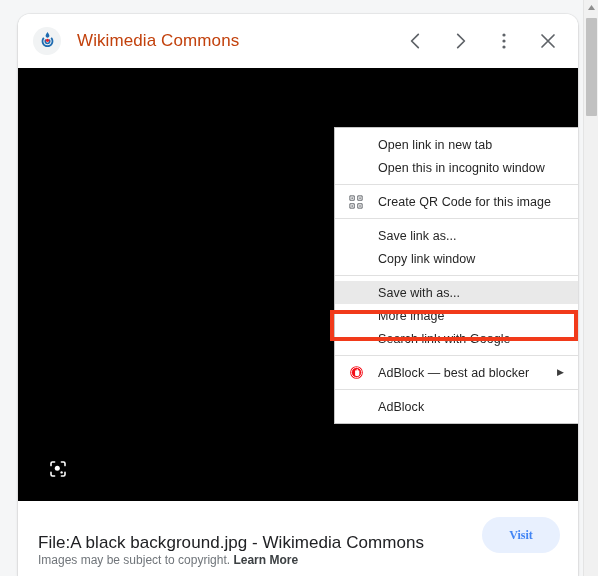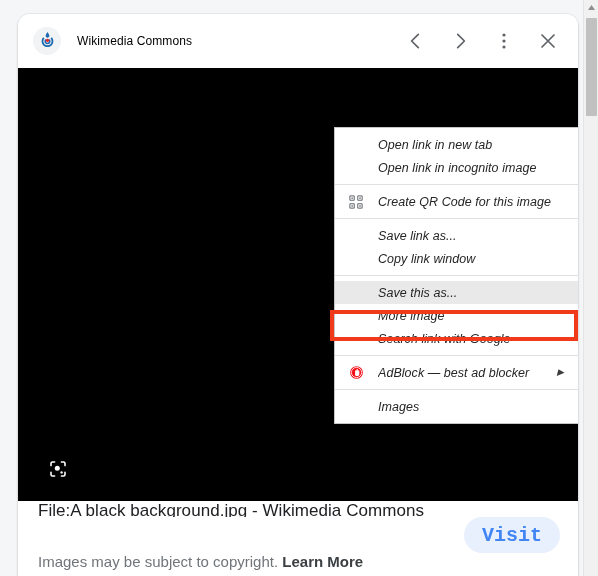--- a/index.html
+++ b/index.html
@@ -62,22 +62,22 @@
     border-radius: 50%;
     background: #f1f3f4;
     display: flex;
     align-items: center;
     justify-content: center;
     flex: none;
   }
 
   #site-name {
     margin-left: 16px;
-    font-size: 12px;
-    color: #000000;
+    font-size: 17px;
+    color: #c2410c;
     letter-spacing: 0.1px;
     white-space: nowrap;
   }
 
   #header-actions {
     margin-left: auto;
     display: flex;
     align-items: center;
     height: 54px;
   }
@@ -118,21 +118,20 @@
     position: absolute;
     left: 316px;
     top: 59px;
     width: 245px;
     background: #ffffff;
     border: 1px solid #c6c6c6;
     box-shadow: 0 2px 8px rgba(0,0,0,0.30);
     padding: 5px 0 5px 0;
     font-size: 12.5px;
     color: #262626;
-    font-style: italic;
   }
 
   .menu-item {
     display: flex;
     align-items: center;
     height: 23px;
     padding: 0 14px 0 10px;
     white-space: nowrap;
     cursor: default;
     position: relative;
@@ -190,24 +189,23 @@
     position: absolute;
     left: 0;
     top: 487px;
     width: 560px;
     height: 75px;
     background: #ffffff;
   }
 
   #footer-row {
     display: flex;
-    align-items: flex-start;
+    align-items: flex-end;
     padding: 0 18px 0 20px;
     height: 52px;
-    flex-direction: column;
   }
 
   #result-title {
     font-size: 17px;
     color: #202124;
     letter-spacing: 0.05px;
     white-space: nowrap;
     overflow: hidden;
     text-overflow: ellipsis;
   }
@@ -215,29 +213,29 @@
   #visit-button {
     margin-left: auto;
     flex: none;
     background: #e8f0fe;
     color: #4285f4;
     border: none;
     border-radius: 18px;
     height: 36px;
     min-width: 78px;
     padding: 0 18px;
-    font-family: Liberation Mono, monospace;
-    font-size: 20px;
+    font-family: Liberation Serif, serif;
+    font-size: 12px;
     font-weight: bold;
     cursor: pointer;
   }
 
   #copyright-line {
     padding: 0 20px;
-    font-size: 15px;
+    font-size: 12px;
     color: #70757a;
     white-space: nowrap;
   }
   #copyright-line .learn-more {
     color: #3c4043;
     font-weight: bold;
     cursor: pointer;
   }
 
   
@@ -335,21 +333,21 @@
       </div>
 
       <div id="context-menu">
 
         <div class="menu-item">
           <span class="mi-indent"></span>
           <span class="mi-label">Open link in new tab</span>
         </div>
         <div class="menu-item">
           <span class="mi-indent"></span>
-          <span class="mi-label">Open link in incognito image</span>
+          <span class="mi-label">Open this in incognito window</span>
         </div>
 
         <div class="menu-sep"></div>
 
         <div class="menu-item">
           <span class="mi-icon">
             <svg width="14" height="14" viewBox="0 0 16 16">
               <path d="M1 1h5v5H1z" fill="none" stroke="#5f6368" stroke-width="1.1"></path>
               <path d="M10 1h5v5h-5z" fill="none" stroke="#5f6368" stroke-width="1.1"></path>
               <path d="M1 10h5v5H1z" fill="none" stroke="#5f6368" stroke-width="1.1"></path>
@@ -371,21 +369,21 @@
         </div>
         <div class="menu-item">
           <span class="mi-indent"></span>
           <span class="mi-label">Copy link window</span>
         </div>
 
         <div class="menu-sep"></div>
 
         <div class="menu-item highlighted">
           <span class="mi-indent"></span>
-          <span class="mi-label">Save this as...</span>
+          <span class="mi-label">Save with as...</span>
         </div>
         <div class="menu-item">
           <span class="mi-indent"></span>
           <span class="mi-label">More image</span>
         </div>
         <div class="menu-item">
           <span class="mi-indent"></span>
           <span class="mi-label">Search link with Google</span>
         </div>
 
@@ -400,21 +398,21 @@
             </svg>
           </span>
           <span class="mi-label">AdBlock — best ad blocker</span>
           <span class="mi-arrow">▶</span>
         </div>
 
         <div class="menu-sep"></div>
 
         <div class="menu-item">
           <span class="mi-indent"></span>
-          <span class="mi-label">Images</span>
+          <span class="mi-label">AdBlock</span>
         </div>
 
       </div>
     </div>
 
     <div id="card-footer">
       <div id="footer-row">
         <div id="result-title">File:A black background.jpg - Wikimedia Commons</div>
         <button id="visit-button">Visit</button>
       </div>

